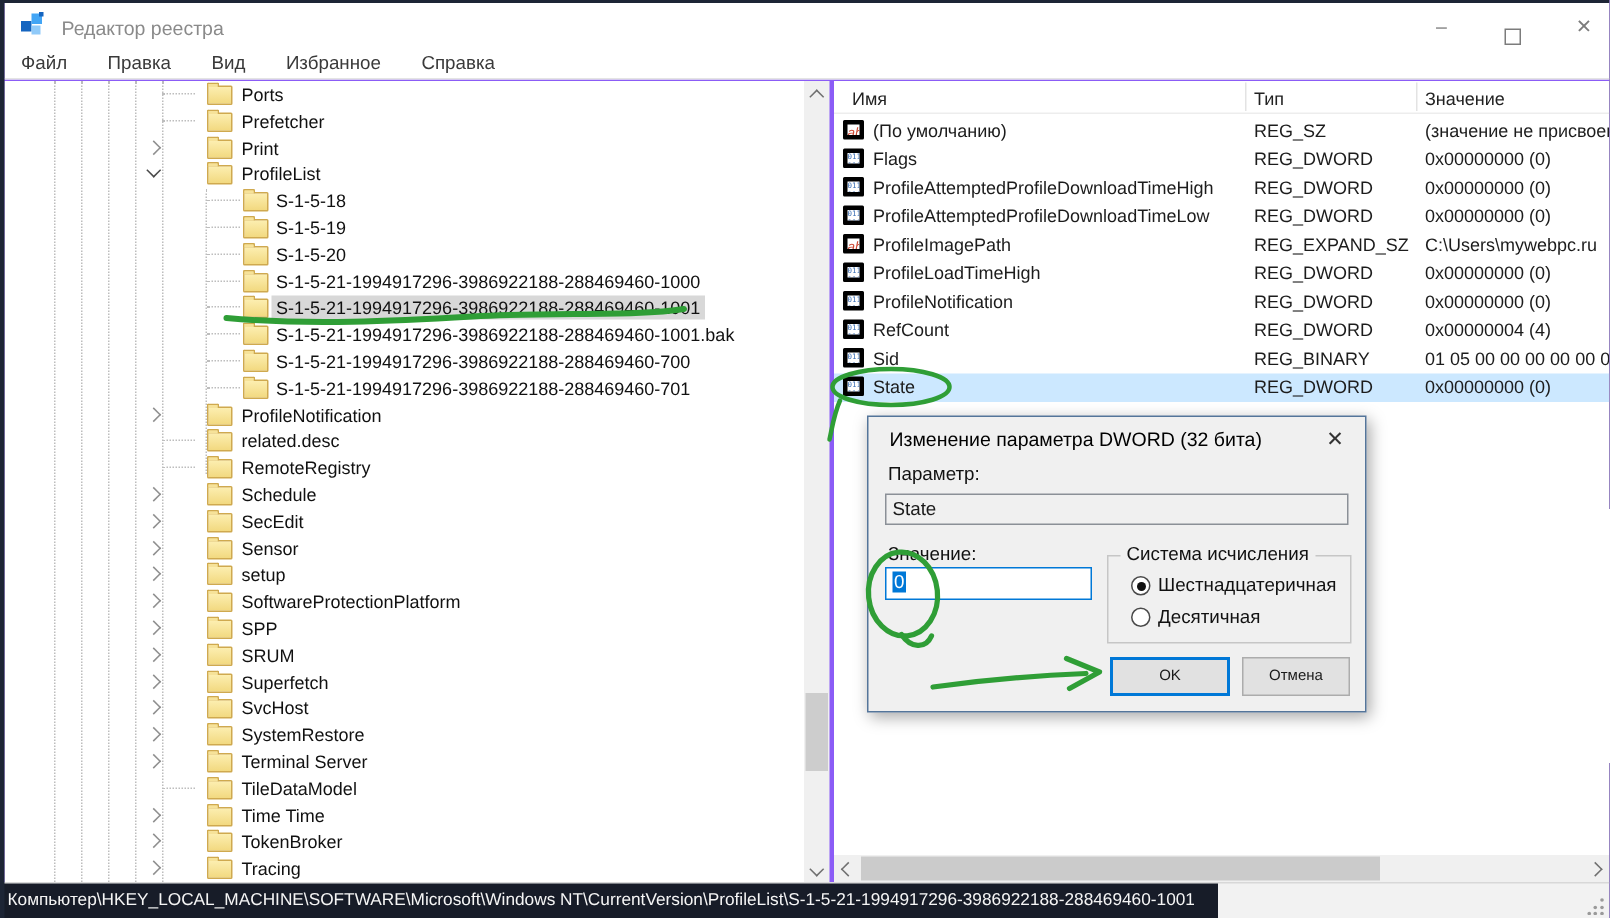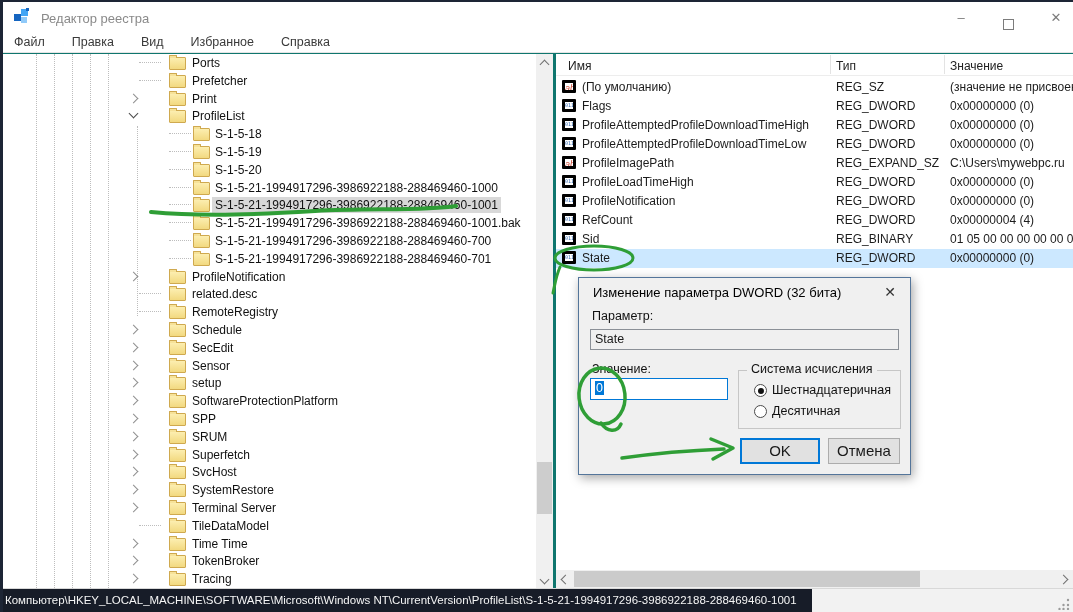--- a/index.html
+++ b/index.html
@@ -1,33 +1,33 @@
 <!DOCTYPE html>
 <html><head>
 <meta charset="utf-8">
 <style>
   html,body{margin:0;padding:0;background:#888;}
-  #app{position:relative;width:1073px;height:612px;background:#0f766e;overflow:hidden;
+  #app{position:relative;width:1073px;height:612px;background:#8b5cf6;overflow:hidden;
        font-family:"Liberation Sans",sans-serif;color:#1a1a1a;font-size:12px;}
   .abs{position:absolute;}
   
   .edge-top{left:0;top:0;width:1073px;height:2px;background:#1d2535;}
   .edge-left{left:0;top:0;width:3px;height:612px;background:#1d2535;}
   
   .titlebar{left:3px;top:2px;width:1070px;height:30px;background:#fff;}
   .app-title{left:38px;top:9px;color:#8a8a8a;font-size:13px;}
   .winbtn{top:6px;width:30px;height:20px;color:#7c7c7c;text-align:center;line-height:20px;font-size:13px;}
   .maxbox{top:11px;width:9px;height:9px;border:1px solid #7c7c7c;}
   
   .menubar{left:3px;top:32px;width:1070px;height:21px;background:#fff;border-bottom:1px solid #e4e4e4;display:flex;align-items:center;padding-left:4px;box-sizing:border-box;gap:13px;}
   .menu-item{padding:0 7px;color:#3a3a3a;font-size:12.5px;}
   
   .treepanel{left:3px;top:54px;width:533px;height:534px;background:#fff;overflow:hidden;}
   .guide{border-left:1px dotted #bdbdbd;width:0;top:0;bottom:0;}
-  .tree-row{position:absolute;left:0;width:586px;height:18px;margin-left:31px;}
+  .tree-row{position:absolute;left:0;width:586px;height:18px;}
   .tree-label{position:absolute;top:1px;white-space:nowrap;font-size:12px;color:#111;padding:1px 3px;}
   .tree-label.sel{background:#d8d8d8;}
   .folder{position:absolute;top:3px;width:15px;height:11px;background:linear-gradient(#fceeb0,#f2d980);border:1px solid #cfa94f;border-radius:1px;}
   .folder:before{content:"";position:absolute;left:-1px;top:-3px;width:6px;height:2px;background:#f6e299;border:1px solid #cfa94f;border-bottom:none;border-radius:1px 1px 0 0;}
   .elbow{position:absolute;top:8px;border-top:1px dotted #bdbdbd;height:0;}
   .chv{position:absolute;width:6px;height:6px;border-right:1.6px solid #8f8f8f;border-bottom:1.6px solid #8f8f8f;}
   .chv.right{transform:rotate(-45deg);top:5px;}
   .chv.down{transform:rotate(45deg);top:3px;border-color:#4a4a4a;}
   
   .vscroll{left:536px;top:54px;width:17px;height:534px;background:#f0f0f0;}
@@ -53,21 +53,21 @@
   .dlg-label{position:absolute;font-size:12.5px;color:#111;}
   .dlg-input{position:absolute;box-sizing:border-box;font-size:12.5px;padding:2px 4px;}
   .param-input{left:11px;top:51px;width:309px;height:21px;background:#f0f0f0;border:1px solid #8b9097;}
   .value-input{left:11px;top:100px;width:138px;height:22px;background:#fff;border:1px solid #0078d7;}
   .sel-text{background:#0078d7;color:#fff;padding:0 1px;}
   .groupbox{position:absolute;left:159px;top:92px;width:161px;height:57px;border:1px solid #c6c6c6;}
   .group-label{position:absolute;left:168px;top:84px;background:#f0f0f0;padding:0 4px;font-size:12.5px;color:#111;}
   .radio{position:absolute;width:11px;height:11px;border:1px solid #4a4a4a;border-radius:50%;background:#fff;}
   .radio.on:after{content:"";position:absolute;left:2.5px;top:2.5px;width:6px;height:6px;border-radius:50%;background:#111;}
   .radio-label{position:absolute;font-size:12.5px;color:#111;}
-  .btn{position:absolute;box-sizing:border-box;background:#e1e1e1;font-size:15px;text-align:center;line-height:22px;height:26px;}
+  .btn{position:absolute;box-sizing:border-box;background:#e1e1e1;font-size:10px;text-align:center;line-height:22px;height:26px;}
   .btn-ok{left:161px;top:160px;width:80px;border:2px solid #0078d7;line-height:21px;}
   .btn-cancel{left:249px;top:160px;width:72px;border:1px solid #acacac;line-height:23px;}
   
   .statusbar{left:0;top:588px;width:1073px;height:24px;background:#f2f2f2;border-top:1px solid #d8d8d8;box-sizing:border-box;}
   .status-dark{position:absolute;left:0;top:0;width:812px;height:24px;background:#171c28;color:#f5f5f5;
                font-size:11.5px;line-height:23px;padding-left:5px;white-space:nowrap;overflow:hidden;box-sizing:border-box;}
   .annot{left:0;top:0;width:1073px;height:612px;pointer-events:none;z-index:20;}
 </style>
 </head>
 <body>

